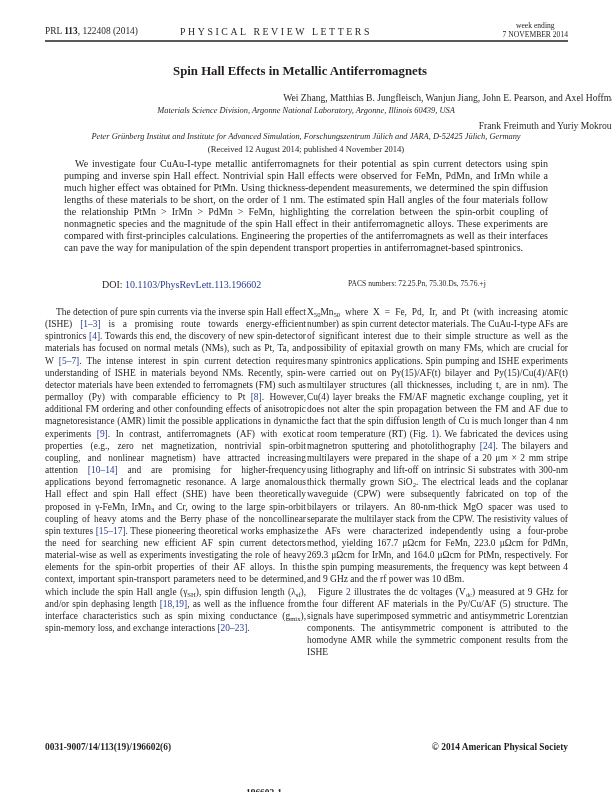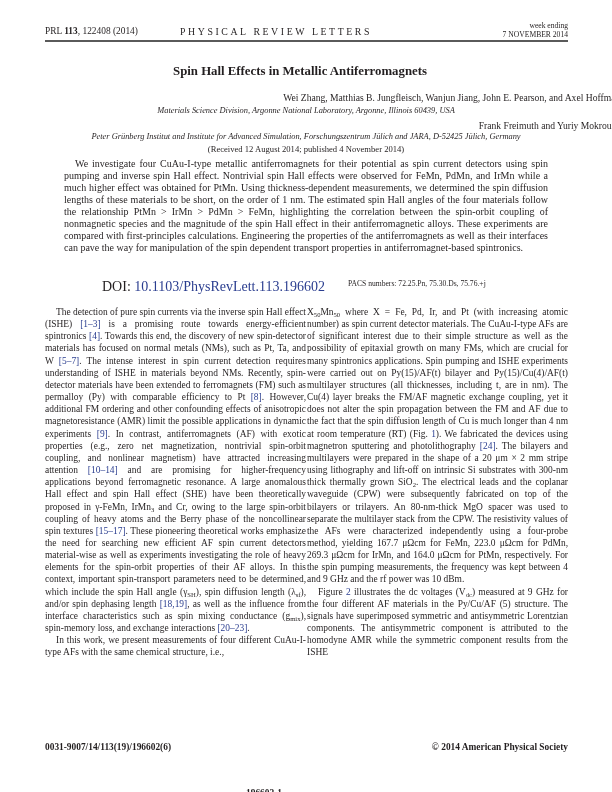--- a/index.html
+++ b/index.html
@@ -2,28 +2,28 @@
 <html><head>
 <meta charset="utf-8">
 <style>
   html, body { margin: 0; padding: 0; background: #ffffff; }
   body { width: 612px; height: 792px; position: relative; overflow: hidden;
          font-family: "Liberation Serif", "DejaVu Serif", serif; color: #231f20; }
   .abs { position: absolute; }
   .hdr-left { left: 45px; top: 26px; font-size: 9.4px; }
   .hdr-left b { font-weight: bold; }
   .hdr-center { left: 180px; top: 26px; font-size: 9.8px; letter-spacing: 2.6px; }
-  .hdr-right { right: 44px; top: 21px; font-size: 7.6px; text-align: right; line-height: 9px; }
+  .hdr-right { right: 44px; top: 21px; font-size: 7.6px; text-align: center; line-height: 9px; }
   .hdr-rule { left: 45px; top: 40px; width: 523px; height: 2px; background: #5a5a5a; }
   .title { left: 0; width: 600px; top: 64px; text-align: center; font-size: 12.8px; font-weight: bold; }
   .authors { left: 0; width: 612px; top: 92px; text-align: right; font-size: 9.6px; padding-left: 13px; }
   .affil { left: 0; width: 612px; text-align: center; font-size: 8.4px; font-style: italic; }
   .received { left: 0; width: 612px; top: 144px; text-align: center; font-size: 8.6px; }
   .abstract { left: 64px; width: 484px; top: 158px; font-size: 10px; line-height: 12px; text-align: justify; text-indent: 11px; }
-  .doi { left: 102px; top: 279px; font-size: 14px; }
+  .doi { left: 102px; top: 279px; font-size: 10px; }
   .pacs { left: 348px; top: 279px; font-size: 7.6px; }
   .link { color: #2a3d8f; }
   .col { top: 306px; width: 261px; font-size: 9.45px; line-height: 12.15px; text-align: justify; }
   .col p { margin: 0; text-indent: 11px; }
   .col p.noind { text-indent: 0; }
   .col-left { left: 45px; }
   .col-right { left: 307px; }
   .footer { top: 742px; font-size: 9.4px; font-weight: bold; }
   .foot-left { left: 45px; }
   .foot-center { left: 246px; margin-top: 46px; }
@@ -48,21 +48,20 @@
 <div class="abs affil" style="top:132px">Peter Grünberg Institut and Institute for Advanced Simulation, Forschungszentrum Jülich and JARA, D-52425 Jülich, Germany</div>
 <div class="abs received">(Received 12 August 2014; published 4 November 2014)</div>
 
 <div class="abs abstract">We investigate four CuAu-I-type metallic antiferromagnets for their potential as spin current detectors using spin pumping and inverse spin Hall effect. Nontrivial spin Hall effects were observed for FeMn, PdMn, and IrMn while a much higher effect was obtained for PtMn. Using thickness-dependent measurements, we determined the spin diffusion lengths of these materials to be short, on the order of 1 nm. The estimated spin Hall angles of the four materials follow the relationship PtMn &gt; IrMn &gt; PdMn &gt; FeMn, highlighting the correlation between the spin-orbit coupling of nonmagnetic species and the magnitude of the spin Hall effect in their antiferromagnetic alloys. These experiments are compared with first-principles calculations. Engineering the properties of the antiferromagnets as well as their interfaces can pave the way for manipulation of the spin dependent transport properties in antiferromagnet-based spintronics.</div>
 
 <div class="abs doi"><span>DOI: </span><span class="link">10.1103/PhysRevLett.113.196602</span></div>
 <div class="abs pacs">PACS numbers: 72.25.Pn, 75.30.Ds, 75.76.+j</div>
 
 <div class="abs col col-left">
   <p>The detection of pure spin currents via the inverse spin Hall effect (ISHE) <span class="link">[1–3]</span> is a promising route towards energy-efficient spintronics <span class="link">[4]</span>. Towards this end, the discovery of new spin-detector materials has focused on normal metals (NMs), such as Pt, Ta, and W <span class="link">[5–7]</span>. The intense interest in spin current detection requires understanding of ISHE in materials beyond NMs. Recently, spin-detector materials have been extended to ferromagnets (FM) such as permalloy (Py) with comparable efficiency to Pt <span class="link">[8]</span>. However, additional FM ordering and other confounding effects of anisotropic magnetoresistance (AMR) limit the possible applications in dynamic experiments <span class="link">[9]</span>. In contrast, antiferromagnets (AF) with exotic properties (e.g., zero net magnetization, nontrivial spin-orbit coupling, and nonlinear magnetism) have attracted increasing attention <span class="link">[10–14]</span> and are promising for higher-frequency applications beyond ferromagnetic resonance. A large anomalous Hall effect and spin Hall effect (SHE) have been theoretically proposed in γ-FeMn, IrMn<sub>3</sub> and Cr, owing to the large spin-orbit coupling of heavy atoms and the Berry phase of the noncollinear spin textures <span class="link">[15–17]</span>. These pioneering theoretical works emphasize the need for searching new efficient AF spin current detectors material-wise as well as experiments investigating the role of heavy elements for the spin-orbit properties of their AF alloys. In this context, important spin-transport parameters need to be determined, which include the spin Hall angle (γ<sub>SH</sub>), spin diffusion length (λ<sub>sf</sub>), and/or spin dephasing length <span class="link">[18,19]</span>, as well as the influence from interface characteristics such as spin mixing conductance (g<sub>mix</sub>), spin-memory loss, and exchange interactions <span class="link">[20–23]</span>.</p>
-  <p>In this work, we present measurements of four different CuAu-I-type AFs with the same chemical structure, i.e.,</p>
 </div>
 <div class="abs col col-right">
   <p class="noind">X<sub>50</sub>Mn<sub>50</sub> where X = Fe, Pd, Ir, and Pt (with increasing atomic number) as spin current detector materials. The CuAu-I-type AFs are of significant interest due to their simple structure as well as the possibility of epitaxial growth on many FMs, which are crucial for many spintronics applications. Spin pumping and ISHE experiments were carried out on Py(15)/AF(t) bilayer and Py(15)/Cu(4)/AF(t) multilayer structures (all thicknesses, including t, are in nm). The Cu(4) layer breaks the FM/AF magnetic exchange coupling, yet it does not alter the spin propagation between the FM and AF due to the fact that the spin diffusion length of Cu is much longer than 4 nm at room temperature (RT) (Fig. <span class="link">1</span>). We fabricated the devices using magnetron sputtering and photolithography <span class="link">[24]</span>. The bilayers and multilayers were prepared in the shape of a 20 μm × 2 mm stripe using lithography and lift-off on intrinsic Si substrates with 300-nm thick thermally grown SiO<sub>2</sub>. The electrical leads and the coplanar waveguide (CPW) were subsequently fabricated on top of the bilayers or trilayers. An 80-nm-thick MgO spacer was used to separate the multilayer stack from the CPW. The resistivity values of the AFs were characterized independently using a four-probe method, yielding 167.7 μΩcm for FeMn, 223.0 μΩcm for PdMn, 269.3 μΩcm for IrMn, and 164.0 μΩcm for PtMn, respectively. For the spin pumping measurements, the frequency was kept between 4 and 9 GHz and the rf power was 10 dBm.</p>
   <p>Figure <span class="link">2</span> illustrates the dc voltages (V<sub>dc</sub>) measured at 9 GHz for the four different AF materials in the Py/Cu/AF (5) structure. The signals have superimposed symmetric and antisymmetric Lorentzian components. The antisymmetric component is attributed to the homodyne AMR while the symmetric component results from the ISHE</p>
 </div>
 
 <div class="abs footer foot-left">0031-9007/14/113(19)/196602(6)</div>
 <div class="abs footer foot-center">196602-1</div>
 <div class="abs footer foot-right">© 2014 American Physical Society</div>
 

